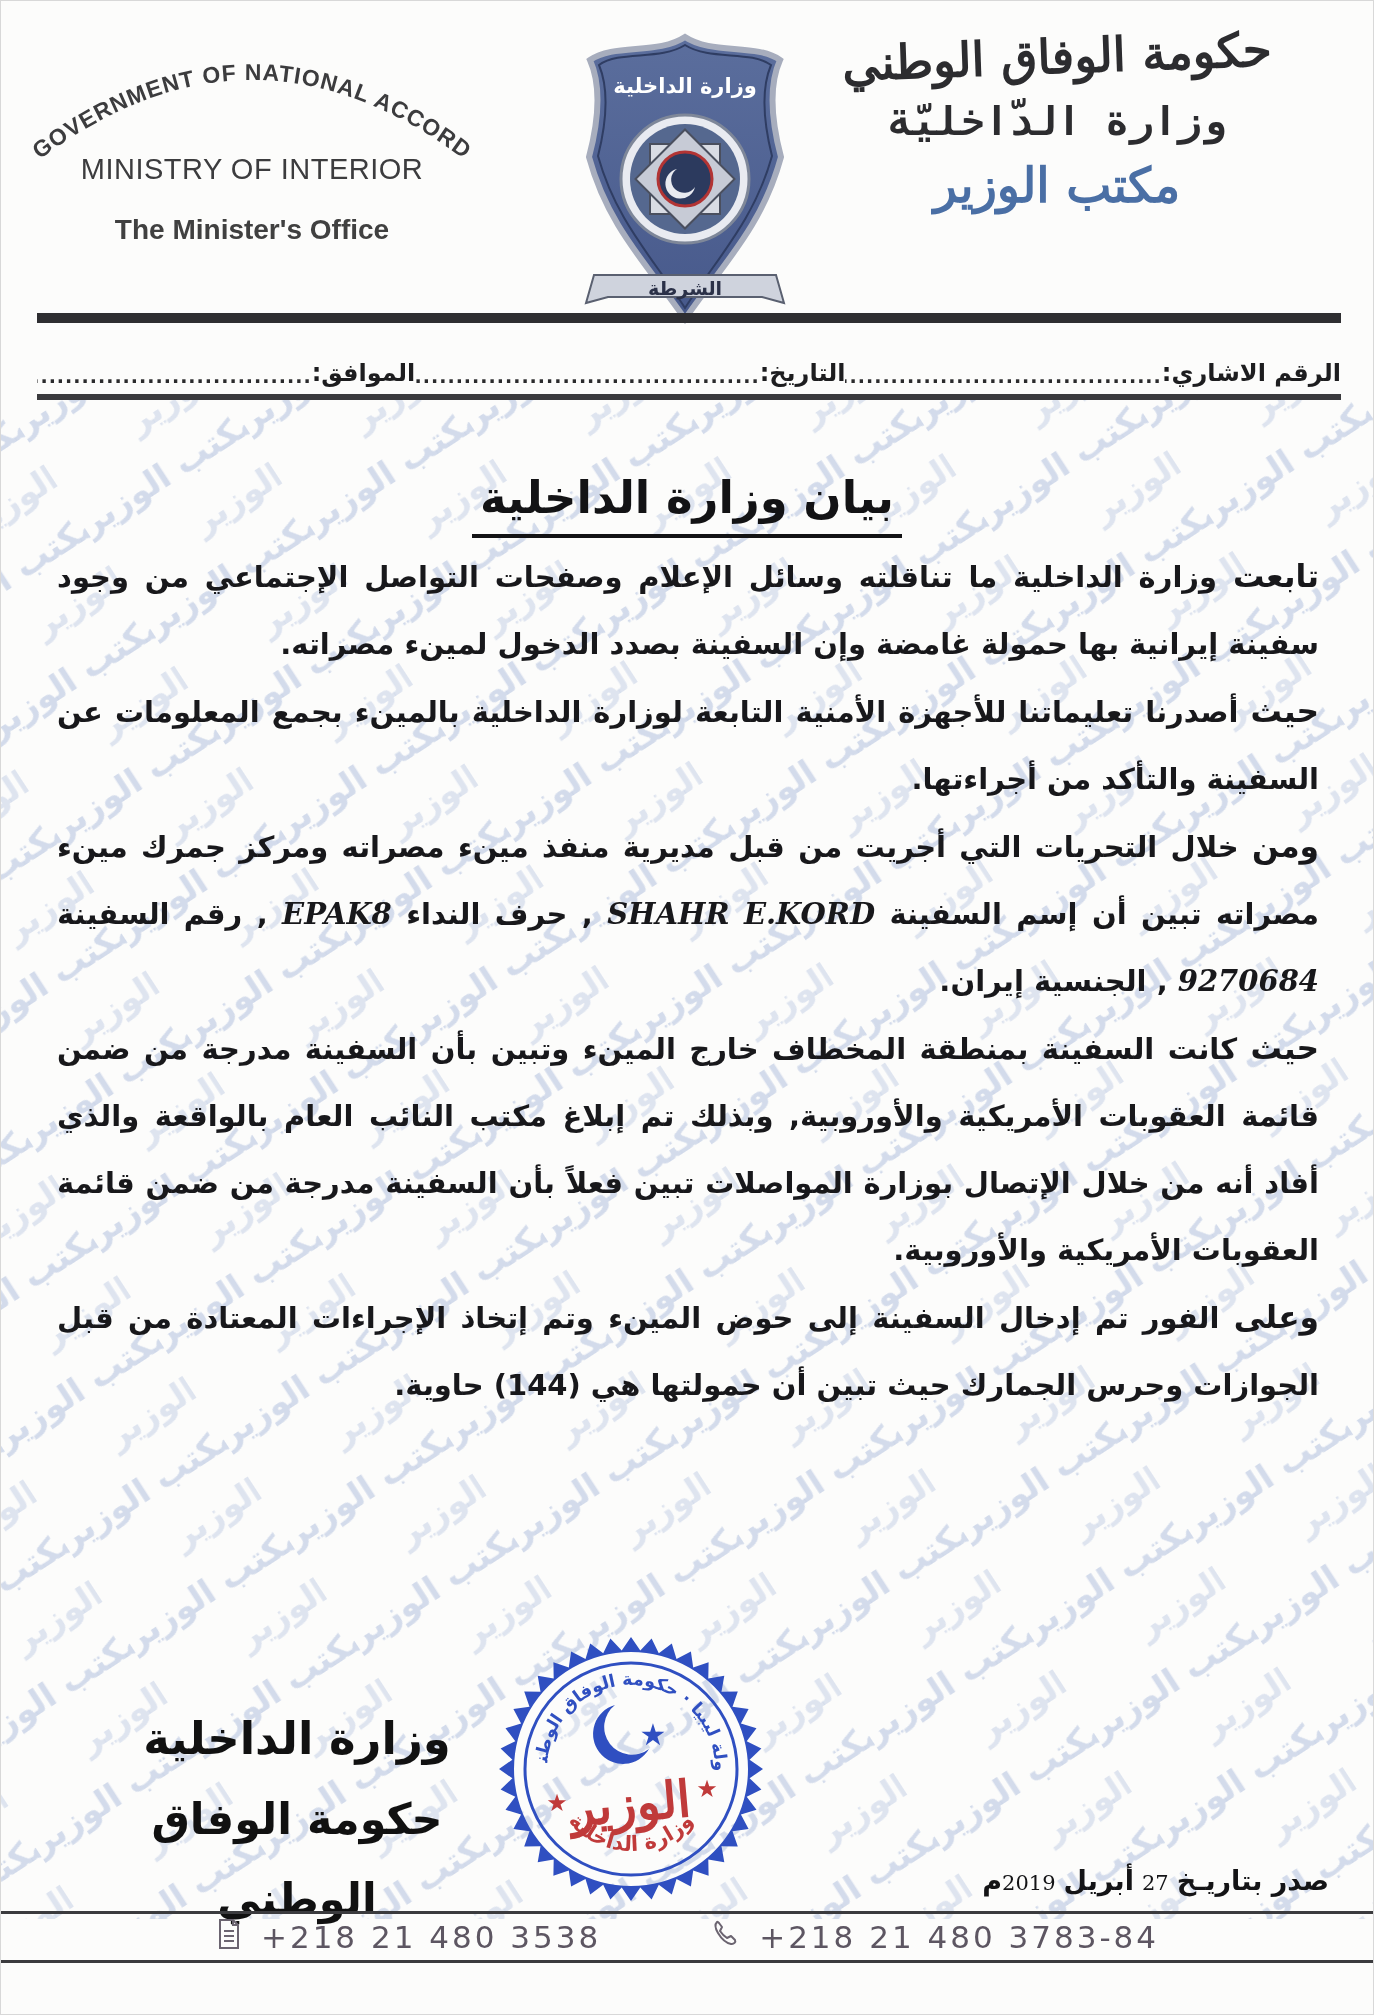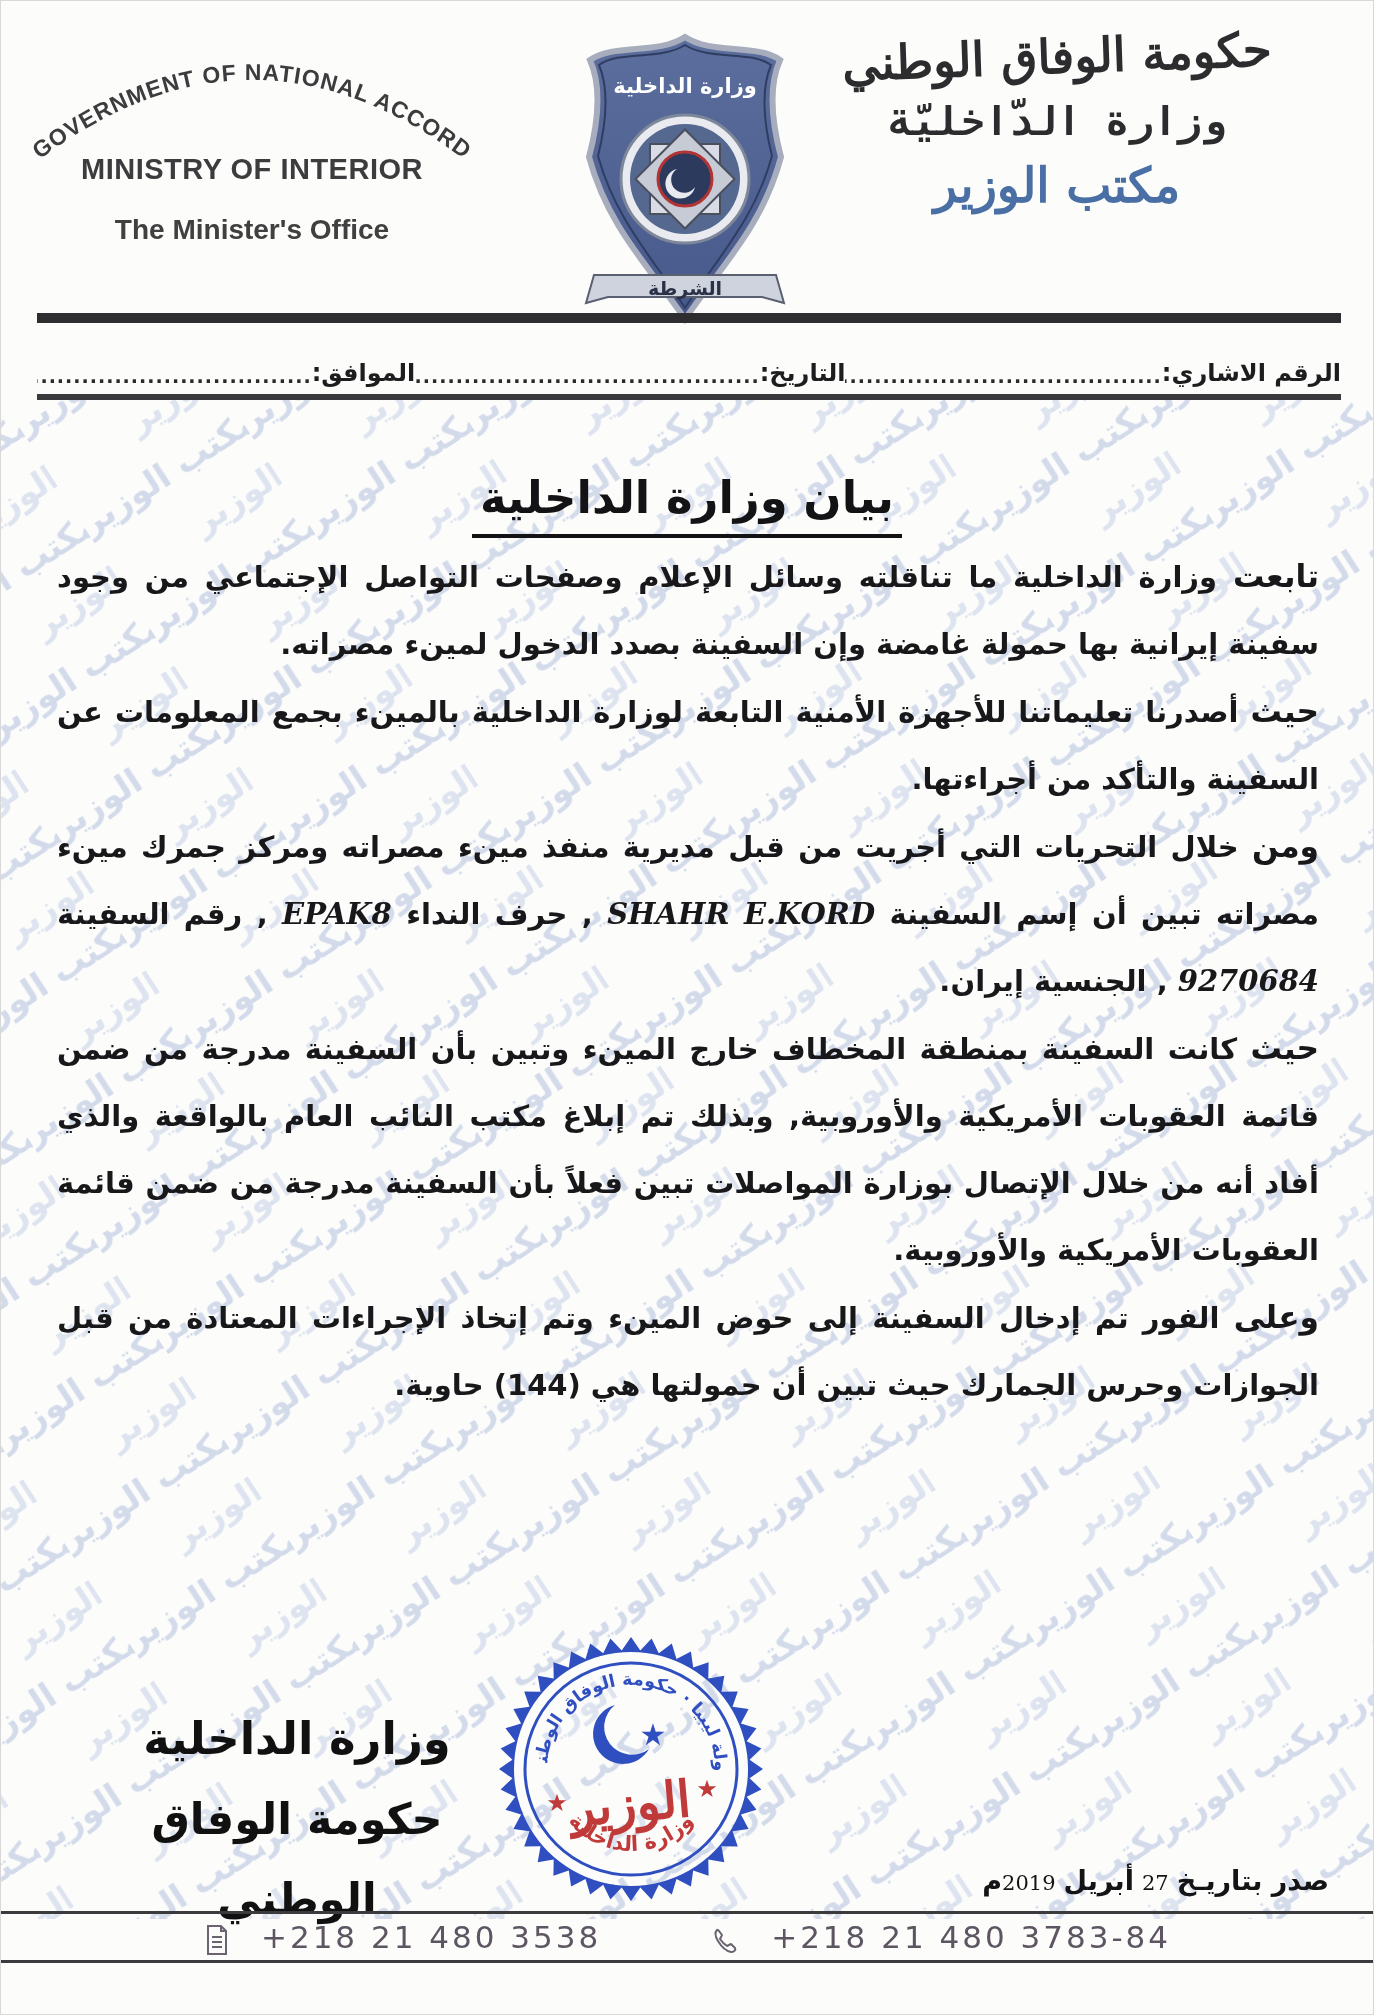--- a/index.html
+++ b/index.html
@@ -7,21 +7,21 @@
   .page {
     position:relative; width:1374px; height:2015px; margin:0 auto;
     background:#fcfcfb; overflow:hidden;
     border:1px solid #d8d8d8;
   }
   
   .watermark { position:absolute; left:0; top:398px; width:1374px; height:1520px; z-index:0; }
   
   .hdr-left { position:absolute; left:28px; top:40px; width:446px; z-index:2; text-align:center; }
   .hdr-left .ministry {
-    font-family:"Liberation Sans", sans-serif; font-weight:bold; font-size:29px;
+    font-family:"Liberation Sans", sans-serif; font-weight:normal; font-size:29px;
     color:#3c3c3e; letter-spacing:0.5px; margin-top:-14px;
   }
   .hdr-left .office {
     font-family:"Liberation Sans", sans-serif; font-weight:bold; font-size:28px;
     color:#404040; margin-top:28px;
   }
   .hdr-right { position:absolute; left:756px; top:28px; width:600px; z-index:2;
     direction:rtl; text-align:center; color:#2c2c2f; font-family:"DejaVu Serif", serif; }
   .hdr-right .cal1 { font-size:47px; font-weight:bold; transform:rotate(-2deg); }
   .hdr-right .cal2 { font-size:40px; font-weight:bold; margin-top:14px;font-family:Liberation Mono, monospace; }
@@ -64,21 +64,21 @@
     font-weight:bold; font-size:27px; color:#141416; display:flex; align-items:baseline; gap:8px; }
   .issued .num { font-family:"DejaVu Serif", serif; font-weight:normal; font-size:21px; }
   
   .footer {
     position:absolute; left:0; top:1910px; width:1374px; height:52px; z-index:4;
     border-top:3px solid #3b3b3e; border-bottom:3px solid #3b3b3e;
     display:flex; justify-content:center; align-items:center; gap:110px;
     background:transparent;
     font-family:"DejaVu Sans", sans-serif; font-size:31px; color:#5d5662; letter-spacing:3px;
   }
-  .tel-group { display:flex; align-items:flex-end; gap:32px; }
+  .tel-group { display:flex; align-items:flex-start; gap:20px; }
 </style>
 </head>
 <body>
 
 <div class="page">
 
   <svg class="watermark" xmlns="http://www.w3.org/2000/svg">
     <defs>
       <pattern id="wm" width="190" height="120" patternUnits="userSpaceOnUse" patternTransform="rotate(-33)">
         <text x="0" y="44" font-size="34" font-weight="bold" fill="#c5d0e6" opacity="0.75">مكتب الوزير</text>

